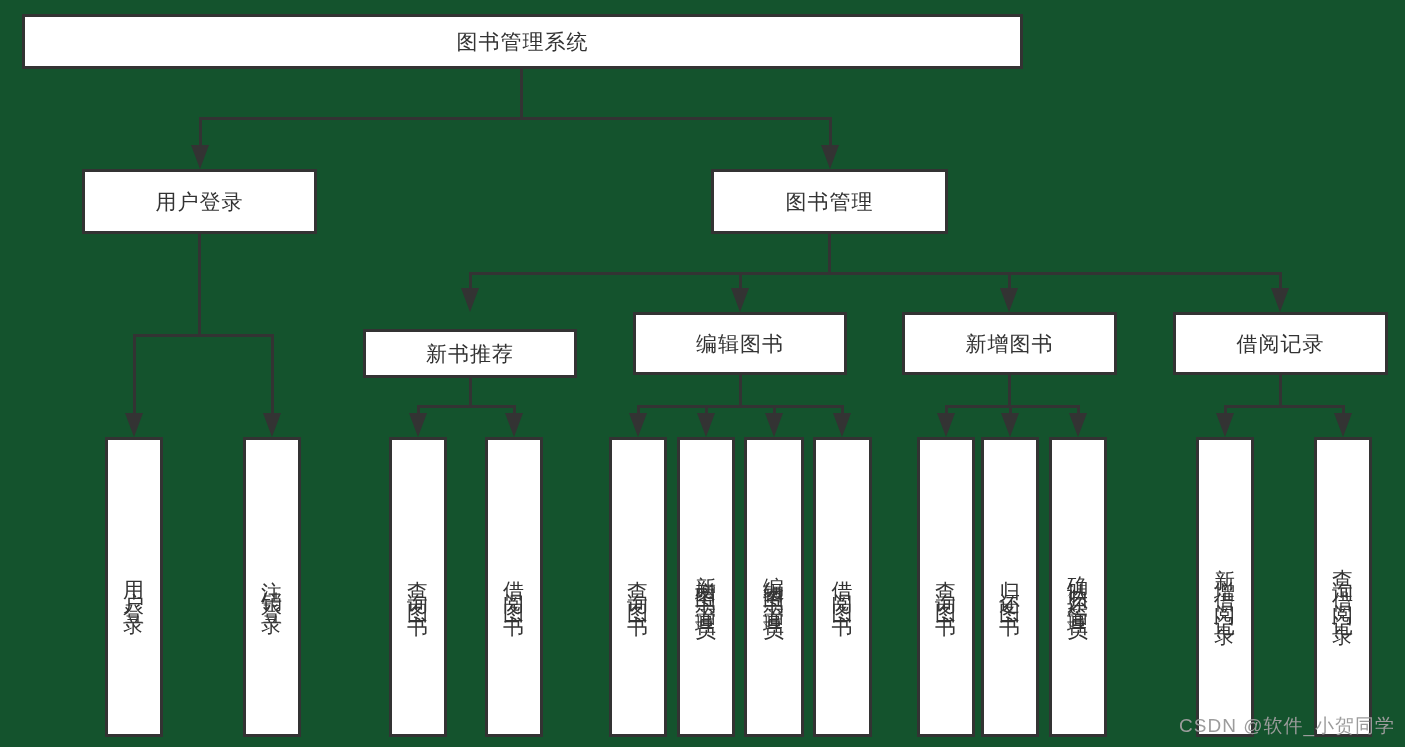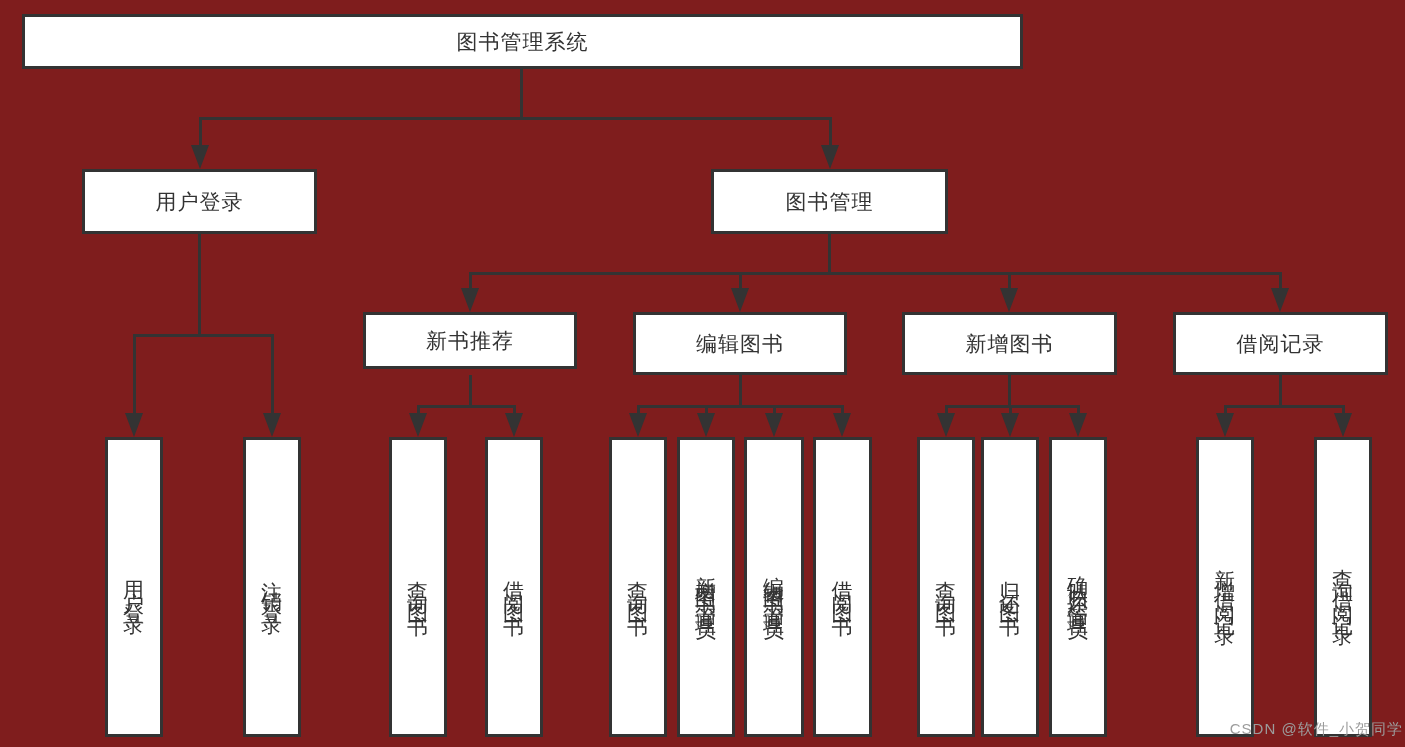--- a/index.html
+++ b/index.html
@@ -1,36 +1,36 @@
 <!DOCTYPE html>
 <html><head>
 <meta charset="utf-8">
 <style>
   html,body{margin:0;padding:0;background:#fff;}
   .canvas{
-    position:relative;width:1405px;height:747px;background:#7f1d1d;overflow:hidden;
+    position:relative;width:1405px;height:747px;background:#14532d;overflow:hidden;
     font-family:"Liberation Sans","DejaVu Sans",sans-serif;color:#333333;
   }
   .node{
     position:absolute;box-sizing:border-box;border:3px solid #333333;background:#ffffff;
     display:flex;align-items:center;justify-content:center;
     font-size:21px;color:#333333;letter-spacing:1px;
   }
   .node.v{
     writing-mode:vertical-rl;text-orientation:mixed;
     font-size:21px;letter-spacing:0.55em;line-height:1;
   }
   .node.v.long{letter-spacing:0.3em;}
   .vl{position:absolute;width:3px;background:#333333;}
   .hl{position:absolute;height:3px;background:#333333;}
   .ar{position:absolute;width:0;height:0;
       border-left:9px solid transparent;border-right:9px solid transparent;
       border-top:24px solid #333333;}
   .watermark{
-    position:absolute;right:2px;bottom:8px;font-size:15px;color:#9c9c9c;
+    position:absolute;right:10px;bottom:8px;font-size:19px;color:#9c9c9c;
     letter-spacing:1px;white-space:nowrap;
   }
 </style>
 </head>
 <body>
 
 <div class="canvas">
 
   <div class="node" style="left:22px;top:14px;width:1001px;height:55px">图书管理系统</div>
 
@@ -55,21 +55,21 @@
   <div class="hl" style="left:469px;top:272px;width:812px"></div>
   <div class="vl" style="left:469px;top:272px;height:18px"></div>
   <div class="ar" style="left:461px;top:288px"></div>
   <div class="vl" style="left:739px;top:272px;height:18px"></div>
   <div class="ar" style="left:731px;top:288px"></div>
   <div class="vl" style="left:1008px;top:272px;height:18px"></div>
   <div class="ar" style="left:1000px;top:288px"></div>
   <div class="vl" style="left:1279px;top:272px;height:18px"></div>
   <div class="ar" style="left:1271px;top:288px"></div>
 
-  <div class="node" style="left:363px;top:312px;width:214px;height:57px">新书推荐</div>
+  <div class="node" style="left:363px;top:329px;width:214px;height:49px">新书推荐</div>
   <div class="node" style="left:633px;top:312px;width:214px;height:63px">编辑图书</div>
   <div class="node" style="left:902px;top:312px;width:215px;height:63px">新增图书</div>
   <div class="node" style="left:1173px;top:312px;width:215px;height:63px">借阅记录</div>
 
   <div class="vl" style="left:469px;top:375px;height:33px"></div>
   <div class="hl" style="left:417px;top:405px;width:99px"></div>
   <div class="vl" style="left:417px;top:405px;height:11px"></div>
   <div class="ar" style="left:409px;top:413px"></div>
   <div class="vl" style="left:513px;top:405px;height:11px"></div>
   <div class="ar" style="left:505px;top:413px"></div>

